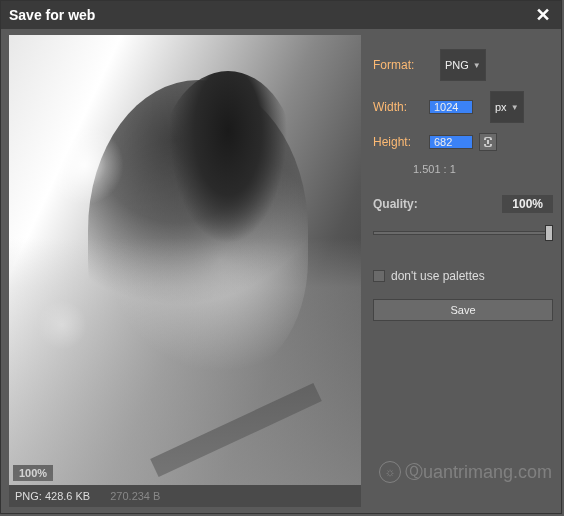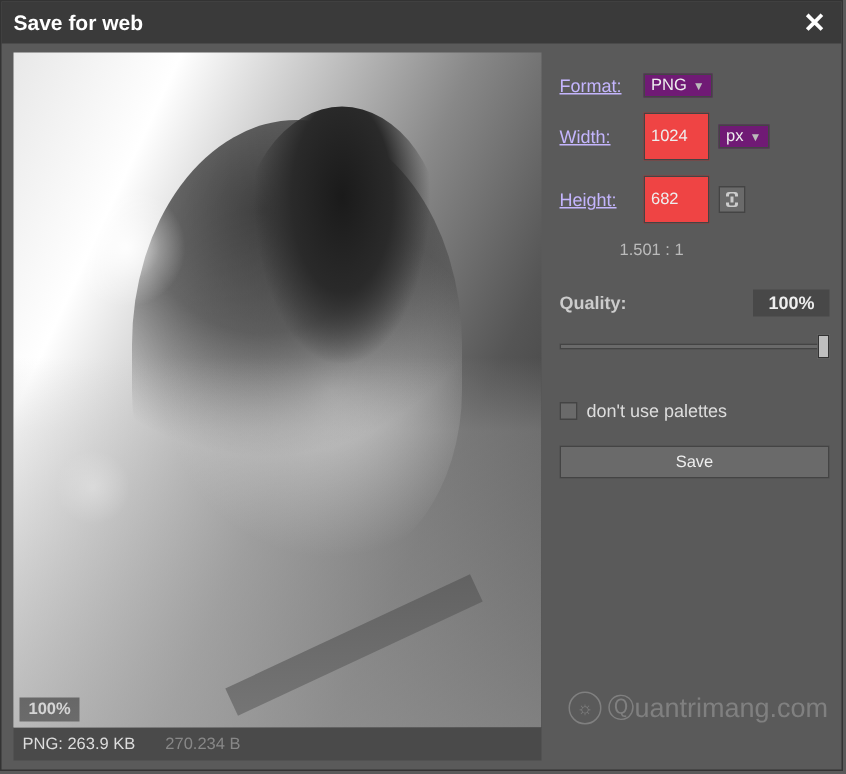--- a/index.html
+++ b/index.html
@@ -129,40 +129,40 @@
   flex-direction: column;
   gap: 10px;
 }
 .row {
   display: flex;
   align-items: center;
   gap: 6px;
 }
 .row label {
   width: 50px;
-  color: #c4b5fd;
-  text-decoration: underline;
+  color: #fdba74;
 }
 .dropdown {
-  background: #701a75;
-  border: 1px solid #444;
-  height: 16px;
+  background: #404040;
+  border: 1px solid #444;
+  height: 32px;
   padding: 0 4px;
   display: flex;
   align-items: center;
   gap: 4px;
   cursor: pointer;
   color: #eee;
   font-size: 11px;
+  margin-left: 11px;
 }
 .dropdown .arrow { font-size: 8px; color: #bbb; }
 .num-input {
-  background: #ef4444;
-  border: 1px solid #444;
-  height: 32px;
+  background: #3b82f6;
+  border: 1px solid #444;
+  height: 14px;
   width: 44px;
   padding: 0 4px;
   color: #eee;
   font-size: 11px;
   display: flex;
   align-items: center;
 }
 .link-btn {
   background: #6a6a6a;
   border: 1px solid #444;
@@ -268,21 +268,21 @@
   <div class="content">
     <div class="preview-col">
       <div class="preview">
         <div class="flare1"></div>
         <div class="flare2"></div>
         <div class="silhouette"></div>
         <div class="strap"></div>
         <div class="zoom-badge">100%</div>
       </div>
       <div class="status">
-        <span class="primary">PNG: 263.9 KB</span>
+        <span class="primary">PNG: 428.6 KB</span>
         <span class="secondary">270.234 B</span>
       </div>
     </div>
 
     <div class="controls-col">
       <div class="row">
         <label>Format:</label>
         <div class="dropdown">
           <span>PNG</span>
           <span class="arrow">▼</span>

